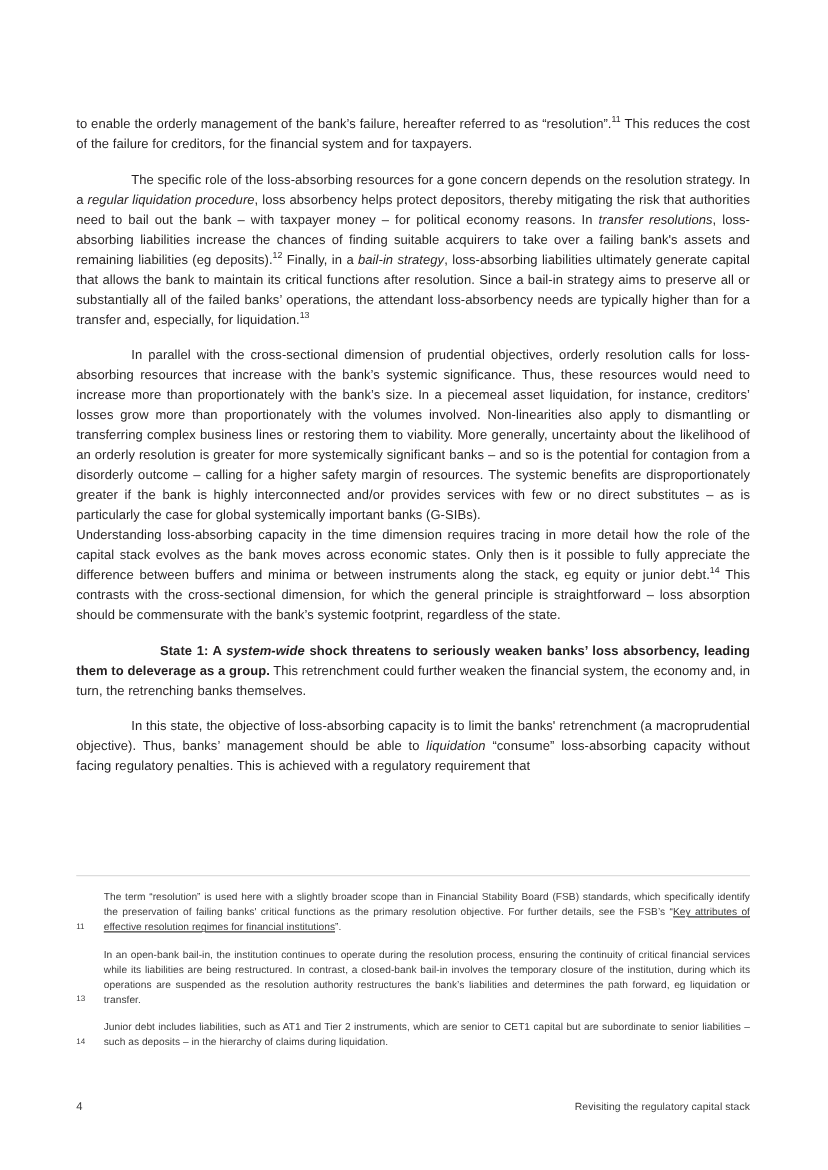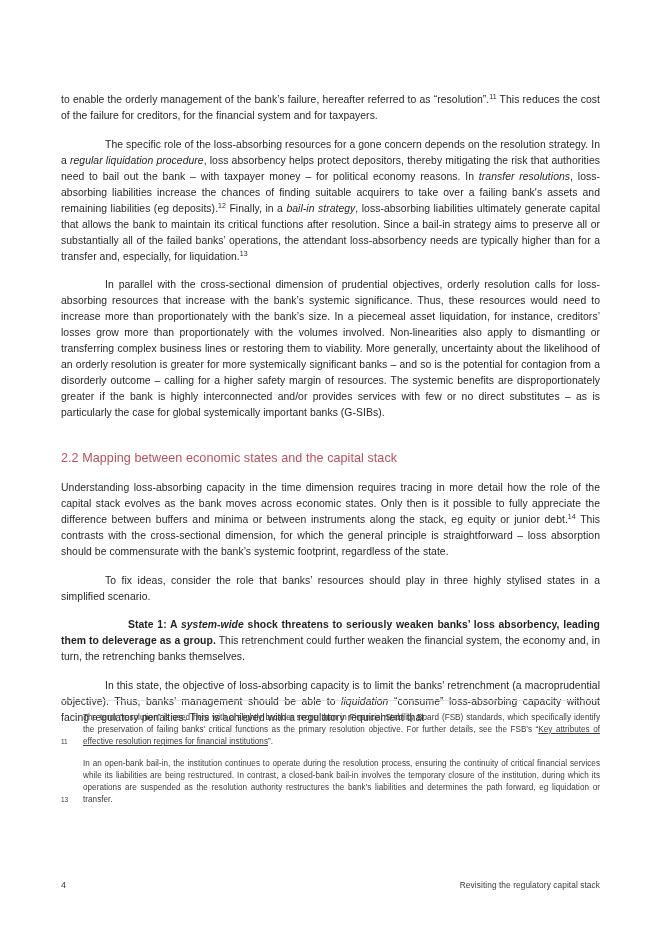--- a/index.html
+++ b/index.html
@@ -120,25 +120,23 @@
 
 <div class="page">
   <div class="content">
 
     <p class="body"><span>to enable the orderly management of the bank’s failure, hereafter referred to as “resolution”.</span><sup class="fn">11</sup><span> This reduces the cost of the failure for creditors, for the financial system and for taxpayers.</span></p>
 
     <p class="body gap indent"><span>The specific role of the loss-absorbing resources for a gone concern depends on the resolution strategy. In a </span><em>regular liquidation procedure</em><span>, loss absorbency helps protect depositors, thereby mitigating the risk that authorities need to bail out the bank – with taxpayer money – for political economy reasons. In </span><em>transfer resolutions</em><span>, loss-absorbing liabilities increase the chances of finding suitable acquirers to take over a failing bank's assets and remaining liabilities (eg deposits).</span><sup class="fn">12</sup><span> Finally, in a </span><em>bail-in strategy</em><span>, loss-absorbing liabilities ultimately generate capital that allows the bank to maintain its critical functions after resolution. Since a bail-in strategy aims to preserve all or substantially all of the failed banks’ operations, the attendant loss-absorbency needs are typically higher than for a transfer and, especially, for liquidation.</span><sup class="fn">13</sup></p>
 
     <p class="body gap indent">In parallel with the cross-sectional dimension of prudential objectives, orderly resolution calls for loss-absorbing resources that increase with the bank’s systemic significance. Thus, these resources would need to increase more than proportionately with the bank’s size. In a piecemeal asset liquidation, for instance, creditors’ losses grow more than proportionately with the volumes involved. Non-linearities also apply to dismantling or transferring complex business lines or restoring them to viability. More generally, uncertainty about the likelihood of an orderly resolution is greater for more systemically significant banks – and so is the potential for contagion from a disorderly outcome – calling for a higher safety margin of resources. The systemic benefits are disproportionately greater if the bank is highly interconnected and/or provides services with few or no direct substitutes – as is particularly the case for global systemically important banks (G-SIBs).</p>
 
-    <h2 class="section">2.2 Mapping between economic states and the capital stack</h2>
 
     <p class="body"><span>Understanding loss-absorbing capacity in the time dimension requires tracing in more detail how the role of the capital stack evolves as the bank moves across economic states. Only then is it possible to fully appreciate the difference between buffers and minima or between instruments along the stack, eg equity or junior debt.</span><sup class="fn">14</sup><span> This contrasts with the cross-sectional dimension, for which the general principle is straightforward – loss absorption should be commensurate with the bank’s systemic footprint, regardless of the state.</span></p>
 
-    <p class="body gap indent">To fix ideas, consider the role that banks’ resources should play in three highly stylised states in a simplified scenario.</p>
 
     <p class="body gap indent"><strong><span>State 1: A </span><em>system-wide</em><span> shock threatens to seriously weaken banks’ loss absorbency, leading them to deleverage as a group.</span></strong><span> This retrenchment could further weaken the financial system, the economy and, in turn, the retrenching banks themselves.</span></p>
 
     <p class="body gap indent"><span>In this state, the objective of loss-absorbing capacity is to limit the banks' retrenchment (a macroprudential objective). Thus, banks’ management should be able to </span><em>liquidation</em><span> “consume” loss-absorbing capacity without facing regulatory penalties. This is achieved with a regulatory requirement that</span></p>
 
   </div>
 </div>
 
 <div class="footnote-area">
   <div class="fn-rule"></div>
@@ -147,18 +145,22 @@
     <div class="fn-num">11</div>
     <div class="fn-text"><span>The term “resolution” is used here with a slightly broader scope than in Financial Stability Board (FSB) standards, which specifically identify the preservation of failing banks' critical functions as the primary resolution objective. For further details, see the FSB’s “</span><span class="fn-link">Key attributes of effective resolution regimes for financial institutions</span><span>”.</span></div>
   </div>
 
 
   <div class="fn-item">
     <div class="fn-num">13</div>
     <div class="fn-text">In an open-bank bail-in, the institution continues to operate during the resolution process, ensuring the continuity of critical financial services while its liabilities are being restructured. In contrast, a closed-bank bail-in involves the temporary closure of the institution, during which its operations are suspended as the resolution authority restructures the bank’s liabilities and determines the path forward, eg liquidation or transfer.</div>
   </div>
 
+  <div class="fn-item">
+    <div class="fn-num">14</div>
+    <div class="fn-text">Junior debt includes liabilities, such as AT1 and Tier 2 instruments, which are senior to CET1 capital but are subordinate to senior liabilities – such as deposits – in the hierarchy of claims during liquidation.</div>
+  </div>
 </div>
 
 <div class="page-footer">
   <div class="page-number">4</div>
   <div>Revisiting the regulatory capital stack</div>
 </div>
 
 </body></html>

